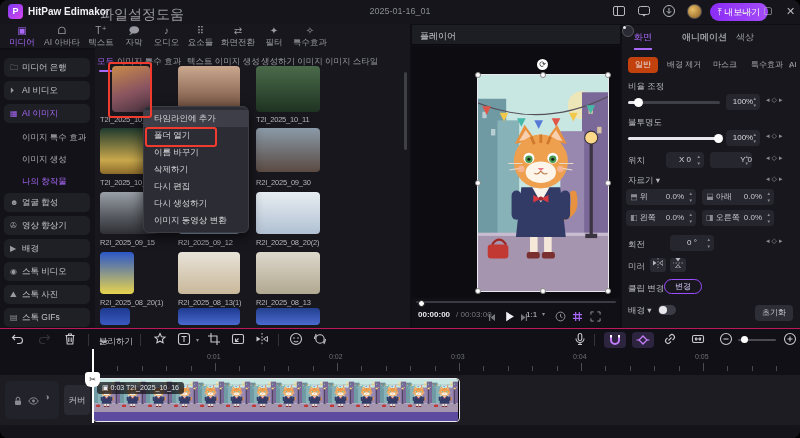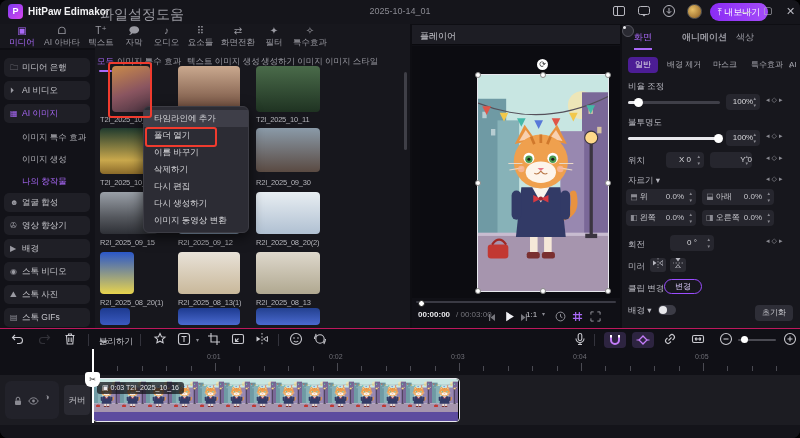--- a/index.html
+++ b/index.html
@@ -56,21 +56,21 @@
   #time-total{position:absolute;left:44px;top:12px;font-size:8px;color:#77777e}
   .tr-ico{position:absolute;top:10px;color:#b8b8c0}
   #ratio-label{position:absolute;left:114px;top:12px;font-size:8px;color:#c8c8ce}
   #ratio-caret{position:absolute;left:130px;top:12px;font-size:6px;color:#8a8a92}
   
   #props{position:absolute;left:622px;top:25px;width:178px;height:303px;background:#17171d}
   .ptab{position:absolute;top:6px;font-size:9px;color:#9a9aa2}
   .ptab.active{color:#a968f8}
   .ptab.active::after{content:"";position:absolute;left:0;right:0;bottom:-6px;height:2px;background:#a968f8}
   .subtab{position:absolute;top:32px;height:16px;line-height:16px;padding:0 7px;font-size:8px;color:#a8a8b0;border-radius:4px;white-space:nowrap}
-  .subtab.active{background:#4c1d95;color:#e8e8ec}
+  .subtab.active{background:#c2410c;color:#e8e8ec}
   .plabel{position:absolute;font-size:8.5px;color:#b8b8c0;white-space:nowrap}
   .slider-track{position:absolute;height:3px;background:#3f3f48;border-radius:2px}
   .slider-fill{position:absolute;height:3px;background:#e8e8ec;border-radius:2px}
   .slider-knob{position:absolute;top:-3px;width:9px;height:9px;border-radius:50%;background:#fff}
   .valbox{position:absolute;height:16px;background:#26262e;border-radius:4px;font-size:8px;color:#d8d8dc;line-height:16px;text-align:center}
   .stepper{position:absolute;right:3px;top:1px;font-size:4.5px;color:#8a8a92;line-height:7px}
   .kf{position:absolute;width:30px;font-size:7px;color:#8a8a92;letter-spacing:2px}
   .cropbox{position:absolute;width:66px;height:16px;background:#26262e;border-radius:4px;font-size:8px;color:#c8c8ce;line-height:16px;padding-left:4px}
   .cropbox .cv{position:absolute;right:12px}
   .mir-btn{position:absolute;width:16px;height:14px;background:#2a2a32;border-radius:3px;color:#b8b8c0;font-size:8px;text-align:center;line-height:14px}
@@ -111,21 +111,21 @@
 <body>
 
 <div id="app">
 
   <div id="titlebar">
     <div id="logo">P</div>
     <div id="appname">HitPaw Edimakor</div>
     <div class="menu-item" style="left:100px">파일</div>
     <div class="menu-item" style="left:128px">설정</div>
     <div class="menu-item" style="left:156px">도움</div>
-    <div id="proj-title">2025-10-14_01</div>
+    <div id="proj-title">2025-01-16_01</div>
     <div class="tb-icon" style="left:612px"><svg width="14" height="14" viewBox="0 0 14 14">
           <rect x="1.5" y="2.5" width="11" height="9" rx="1.5" fill="none" stroke="#b8b8c0"></rect>
           <line x1="5.5" y1="2.5" x2="5.5" y2="11.5" stroke="#b8b8c0"></line>
         </svg></div>
     <div class="tb-icon" style="left:637px"><svg width="14" height="14" viewBox="0 0 14 14">
           <rect x="1.5" y="2.5" width="11" height="8" rx="2" fill="none" stroke="#b8b8c0"></rect>
           <path d="M5 10.5L7 12.5L9 10.5" fill="#b8b8c0"></path>
         </svg></div>
     <div class="tb-icon" style="left:662px"><svg width="14" height="14" viewBox="0 0 14 14">
           <circle cx="7" cy="7" r="5.5" fill="none" stroke="#b8b8c0"></circle>

